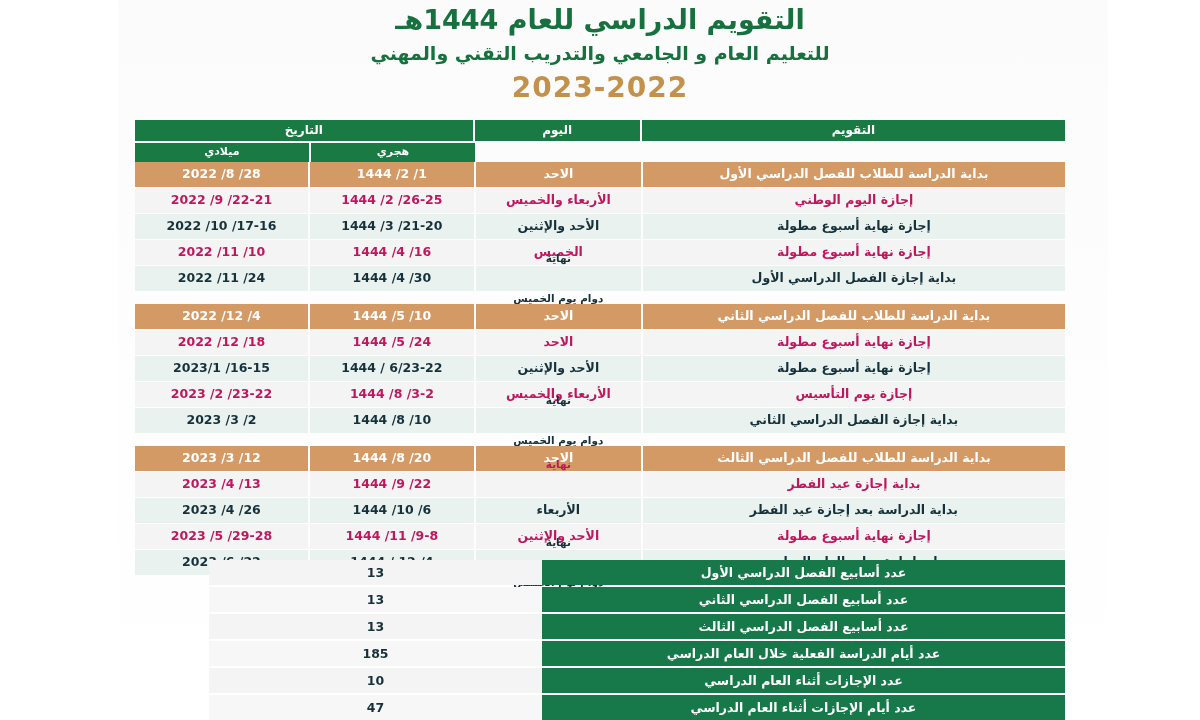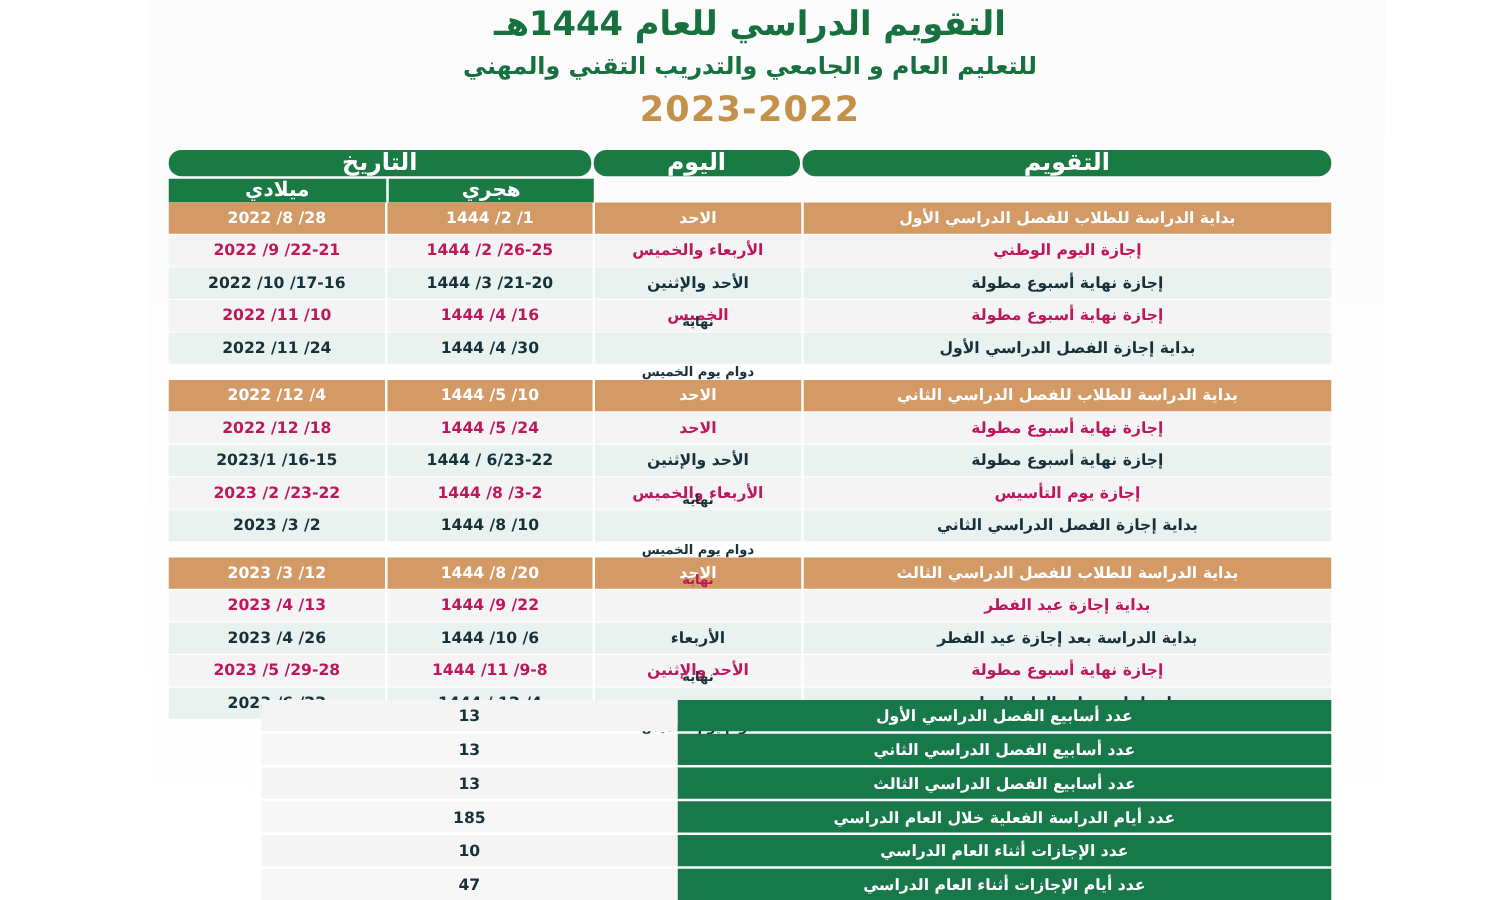--- a/index.html
+++ b/index.html
@@ -93,31 +93,30 @@
     font-size: 12.5px;
     font-weight: bold;
     line-height: 1.15;
   }
 
   
   .head-top { margin-bottom: 2px; }
   .head-cell {
     background: #1a7a43;
     color: #ffffff;
-    font-size: 19px;
+    font-size: 12px;
     font-weight: bold;
     height: 21px;
     margin-left: 2px;
-    border-radius: 10px;
   }
   .head-cell:last-child { margin-left: 0; }
   .head-sub-cell {
     background: #1a7a43;
     color: #ffffff;
-    font-size: 16px;
+    font-size: 11px;
     font-weight: bold;
     height: 19px;
     margin-left: 2px;
   }
   .head-sub-cell:last-child { margin-left: 0; }
   .head-spacer { background: transparent; }
   .date-group { width: 339px; }
 
   
   .sem-block { margin-bottom: 13px; }

